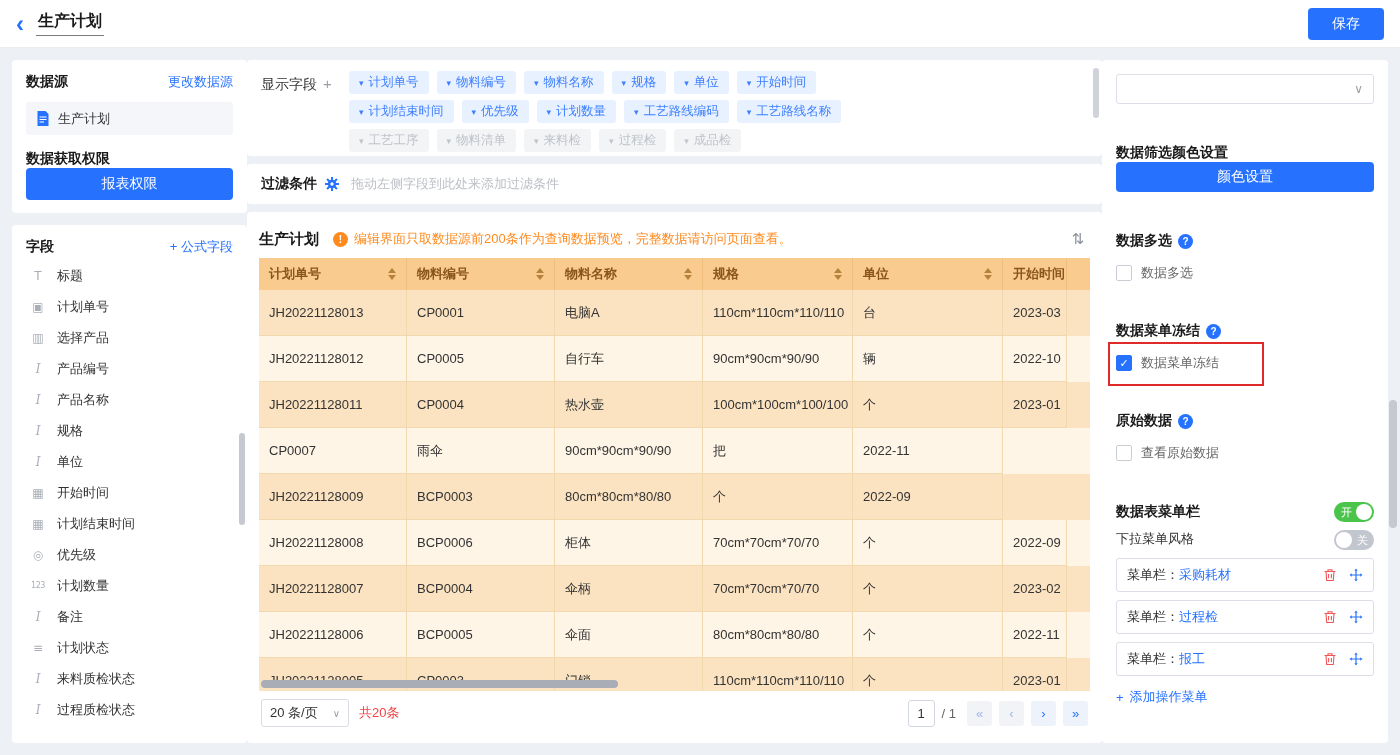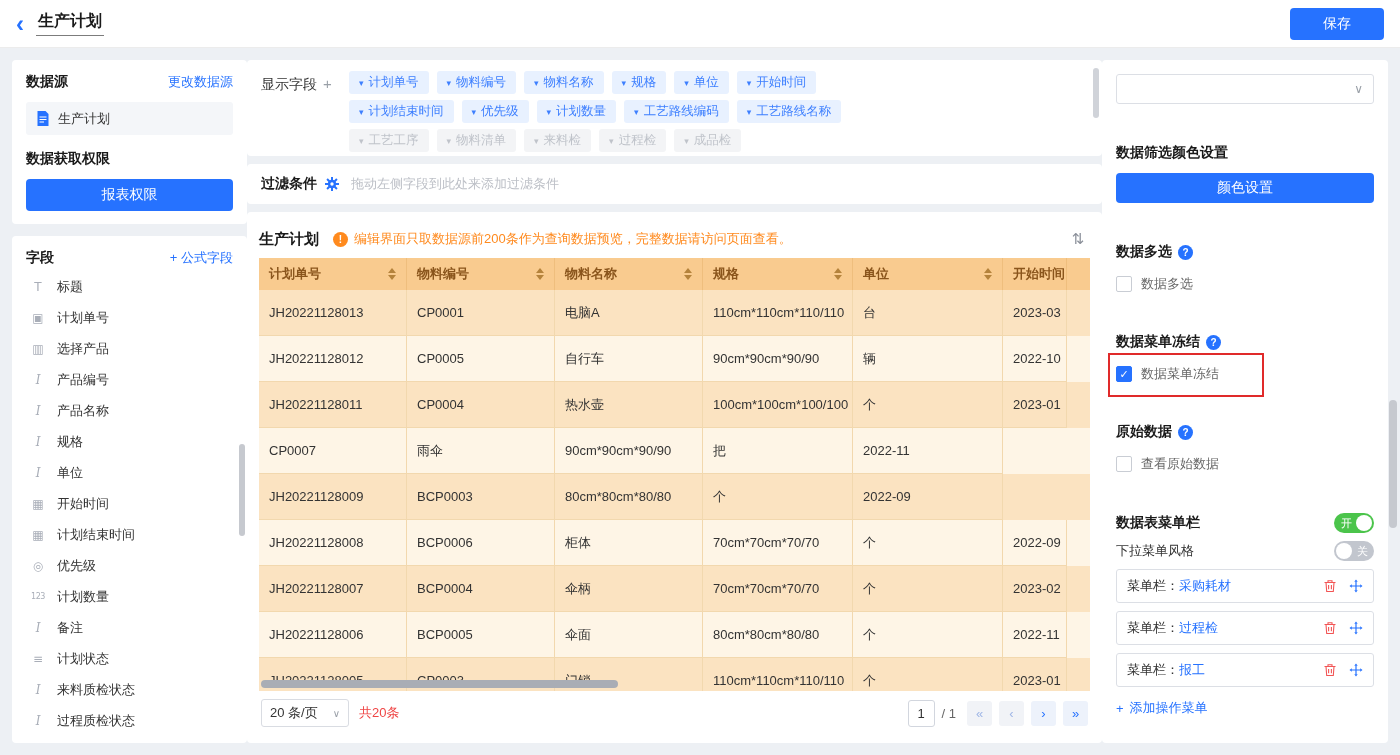--- a/index.html
+++ b/index.html
@@ -8,35 +8,35 @@
   :root{
     --primary:#2672FF; --warning:#FF8A1E; --annotation:#E02A2A; --toggle-green:#4BC44B;
     --th-bg:#F9CB8F; --row-dark:#FBE3C1; --row-light:#FEF5E6;
   }
   
   .topbar{height:48px;background:#fff;border-bottom:1px solid #ECECEC;display:flex;align-items:center;justify-content:space-between;padding:0 16px}
   .topbar-left{display:flex;align-items:center;gap:12px}
   .back{color:var(--primary);font-size:24px;line-height:1;cursor:pointer;font-weight:bold}
   .page-title{font-size:16px;font-weight:bold;color:#1a1a1a;border-bottom:1px solid #7c7c7c;padding:0 2px 3px 2px}
   .btn{background:var(--primary);color:#fff;border:none;border-radius:4px;font-size:14px;cursor:pointer;font-family:inherit}
-  .save-btn{width:94px;height:32px}
+  .save-btn{width:76px;height:32px}
   
   .layout{display:flex;gap:0;padding:12px;height:707px;position:relative}
   .card{background:#fff;border-radius:4px;position:relative}
   .col-left{width:235px;display:flex;flex-direction:column;gap:12px}
   .col-mid{flex:1;display:flex;flex-direction:column;gap:8px;min-width:0}
   .col-right{width:286px}
   
   .card-pad{padding:13px 14px}
   .row-between{display:flex;align-items:center;justify-content:space-between}
   .sec-title{font-size:14px;font-weight:bold;color:#1a1a1a}
   .link{color:var(--primary);font-size:13px;cursor:pointer;text-decoration:none}
   .ds-item{margin-top:11px;background:#F4F6F9;border-radius:3px;height:33px;display:flex;align-items:center;gap:8px;padding:0 10px;font-size:13px;color:#333;cursor:pointer}
   .mt14{margin-top:15px}
-  .btn-wide{width:100%;height:32px;margin-top:11px}
+  .btn-wide{width:100%;height:32px;}
   .fields-card{flex:1;overflow:hidden}
   .field-list{margin-top:4px}
   .field-item{height:31px;display:flex;align-items:center;gap:9px;color:#333;font-size:13px;cursor:pointer;padding:0 2px}
   .field-icon{width:20px;color:#A9AEB8;font-size:12px;text-align:center;font-family:"DejaVu Serif",serif;font-style:italic;flex:none}
   .field-icon.num{font-size:8px;font-style:normal;letter-spacing:-0.5px}
   .field-icon.sym{font-style:normal;font-family:"DejaVu Sans",sans-serif}
   .vthumb{position:absolute;width:6px;border-radius:3px;background:#C6C9CF}
   
   .card-display{height:96px;display:flex;padding:8px 14px;overflow:hidden}
   .df-label{width:88px;padding-top:7px;font-size:14px;color:#333;flex:none}
@@ -91,21 +91,21 @@
   .cb{width:16px;height:16px;border:1px solid #C9CDD4;border-radius:2px;background:#fff;display:inline-flex;align-items:center;justify-content:center;font-size:11px;color:#fff;cursor:pointer;flex:none}
   .cb.checked{background:var(--primary);border-color:var(--primary)}
   .cb.checked::after{content:"✓"}
   .cb-label{color:#666;font-size:13px}
   .annotation{position:absolute;left:-8px;top:-12px;width:156px;height:44px;border:2px solid var(--annotation);pointer-events:none}
   .toggle{width:40px;height:20px;border-radius:10px;position:relative;display:inline-flex;align-items:center;font-size:11px;color:#fff;cursor:pointer;flex:none}
   .toggle.on{background:var(--toggle-green);padding-left:7px}
   .toggle.on::after{content:"";position:absolute;right:2px;top:2px;width:16px;height:16px;border-radius:50%;background:#fff}
   .toggle.off{background:#C2C6CE;justify-content:flex-end;padding-right:6px}
   .toggle.off::after{content:"";position:absolute;left:2px;top:2px;width:16px;height:16px;border-radius:50%;background:#fff}
-  .row-line{display:flex;align-items:center;justify-content:space-between}
+  .row-line{display:flex;justify-content:space-between}
   .style-row{margin-top:8px;font-size:13px;color:#333}
   .menu-items{margin-top:6px}
   .menu-item{height:34px;border:1px solid #DCDFE5;border-radius:3px;display:flex;align-items:center;padding:0 10px;margin-top:8px}
   .mi-prefix{color:#333;font-size:13px}
   .mi-name{color:var(--primary);font-size:13px;cursor:pointer}
   .mi-actions{margin-left:auto;display:flex;align-items:center;gap:12px}
   .mi-actions svg{cursor:pointer;display:block}
   .add-menu{margin-top:12px;display:flex;align-items:center;gap:6px;color:var(--primary);font-size:13px;cursor:pointer}
   
   .page-vthumb{position:absolute;right:3px;top:352px;width:8px;height:128px;border-radius:4px;background:#C6C9CF;cursor:pointer}

